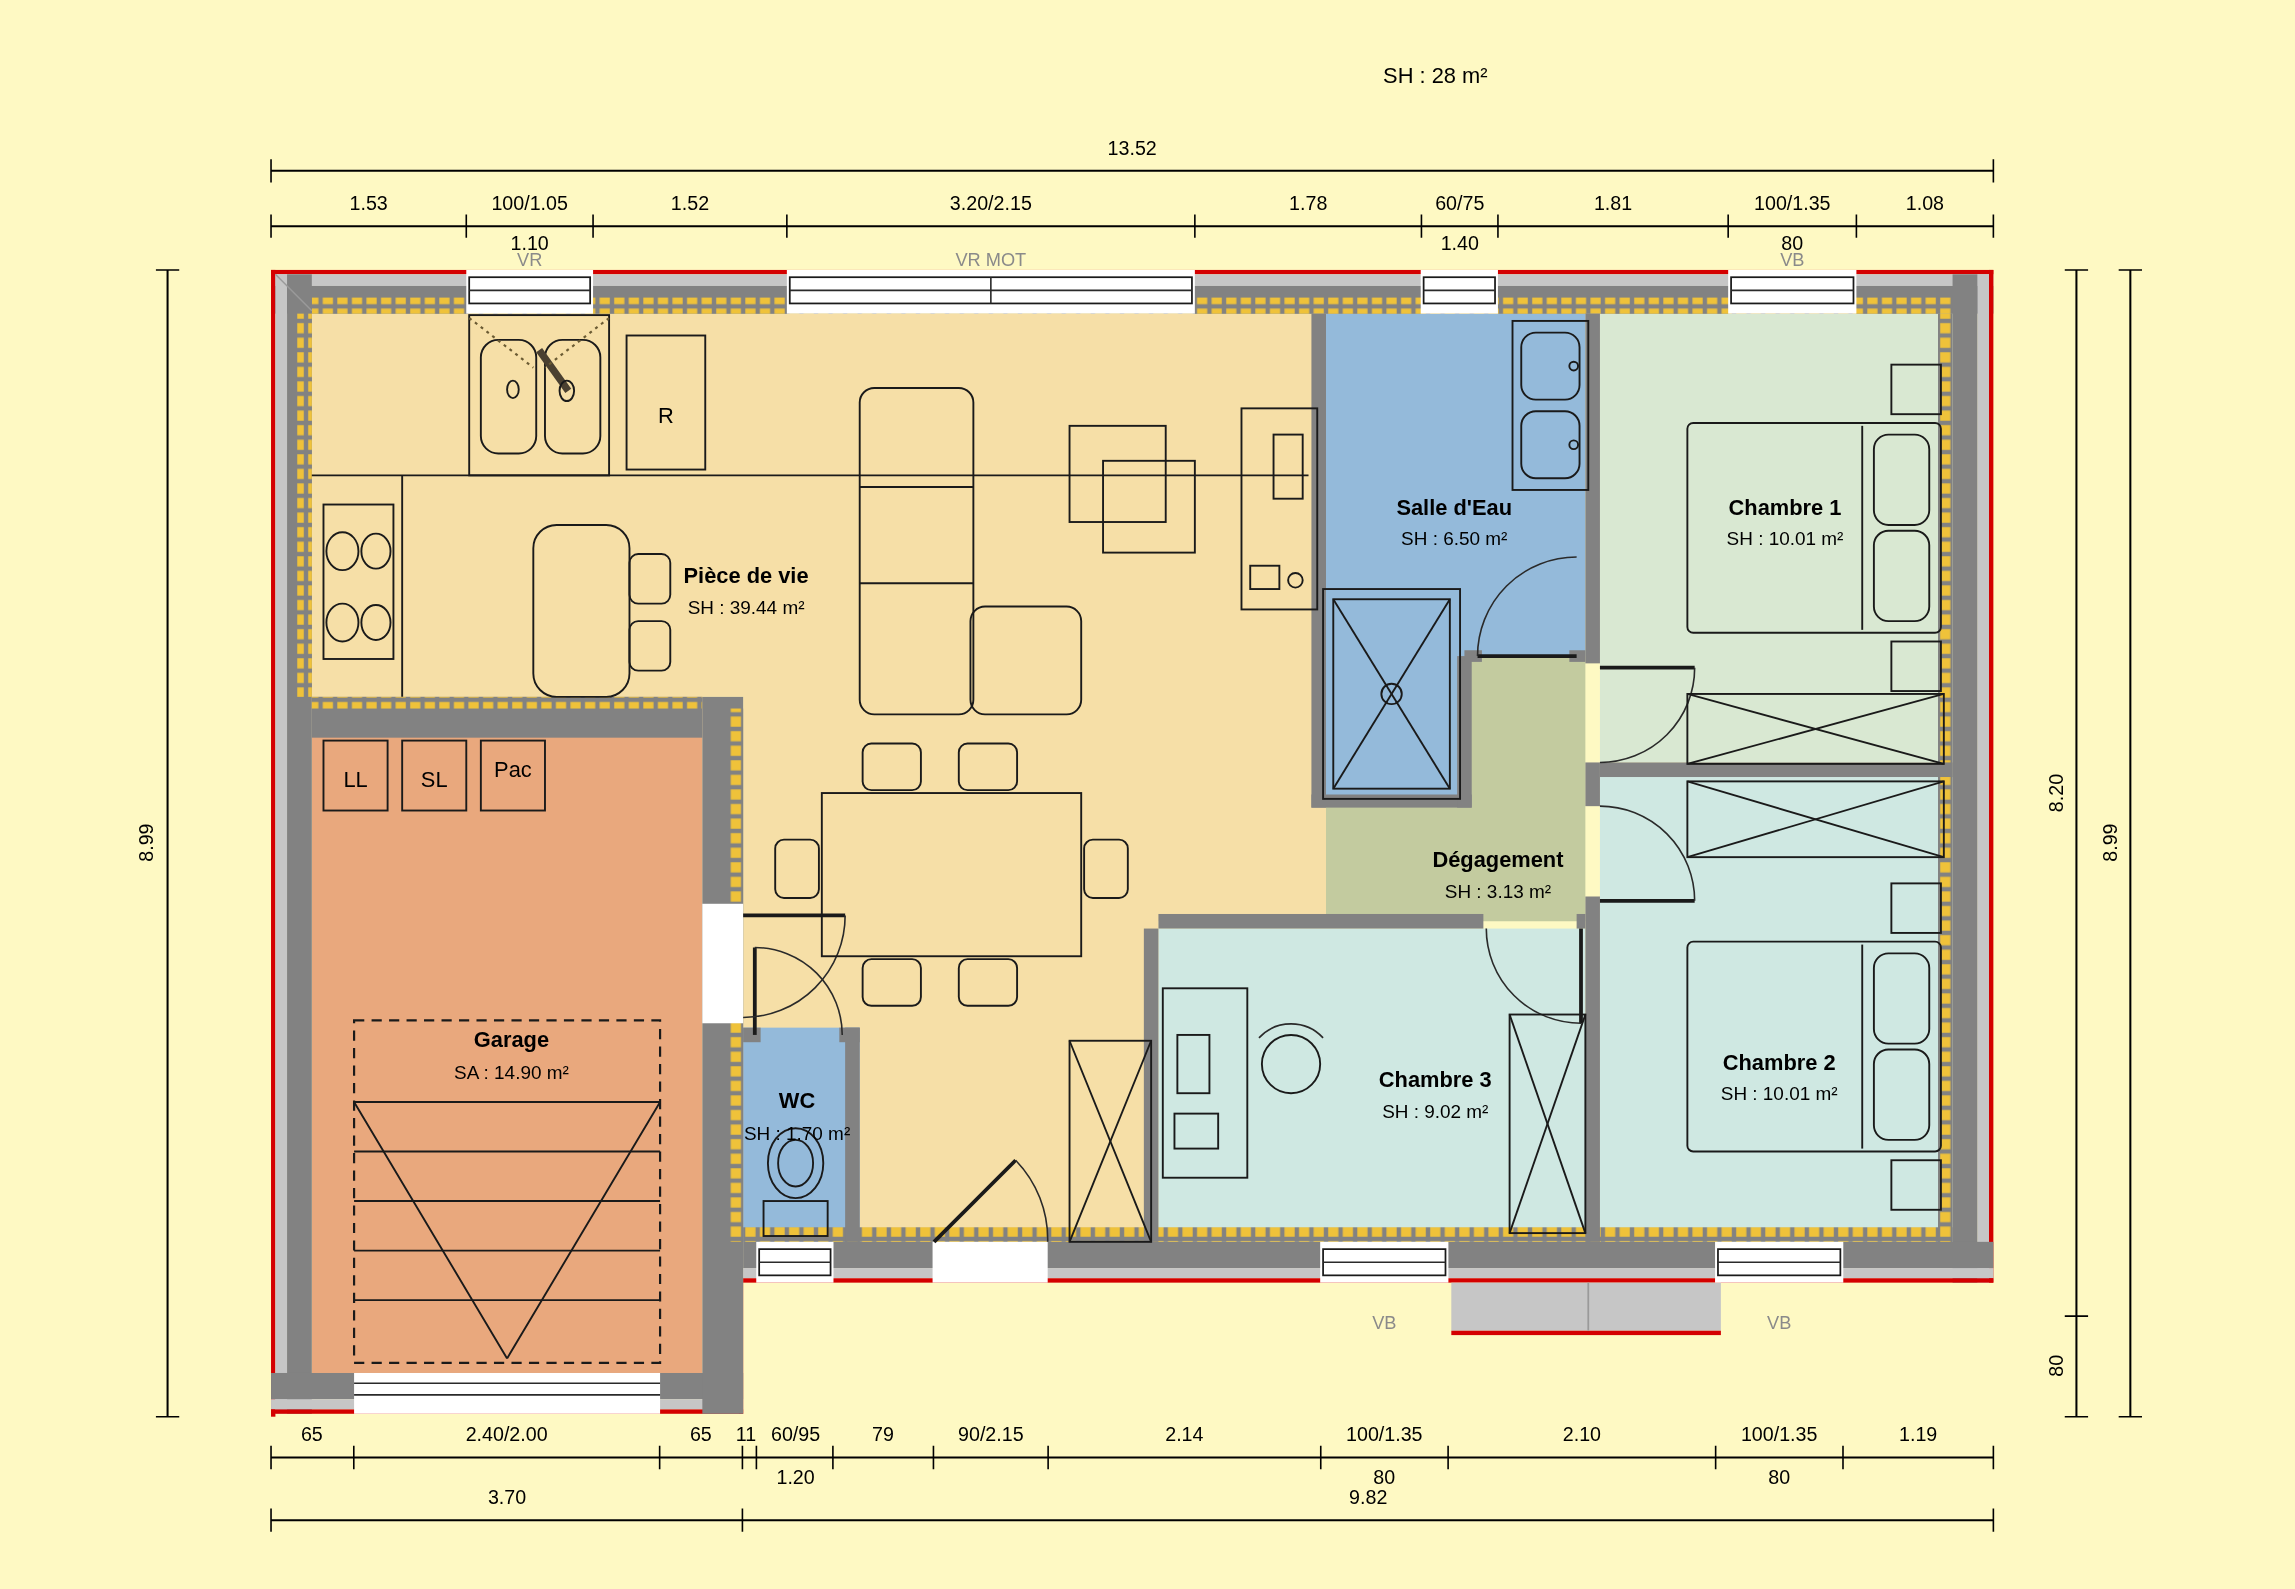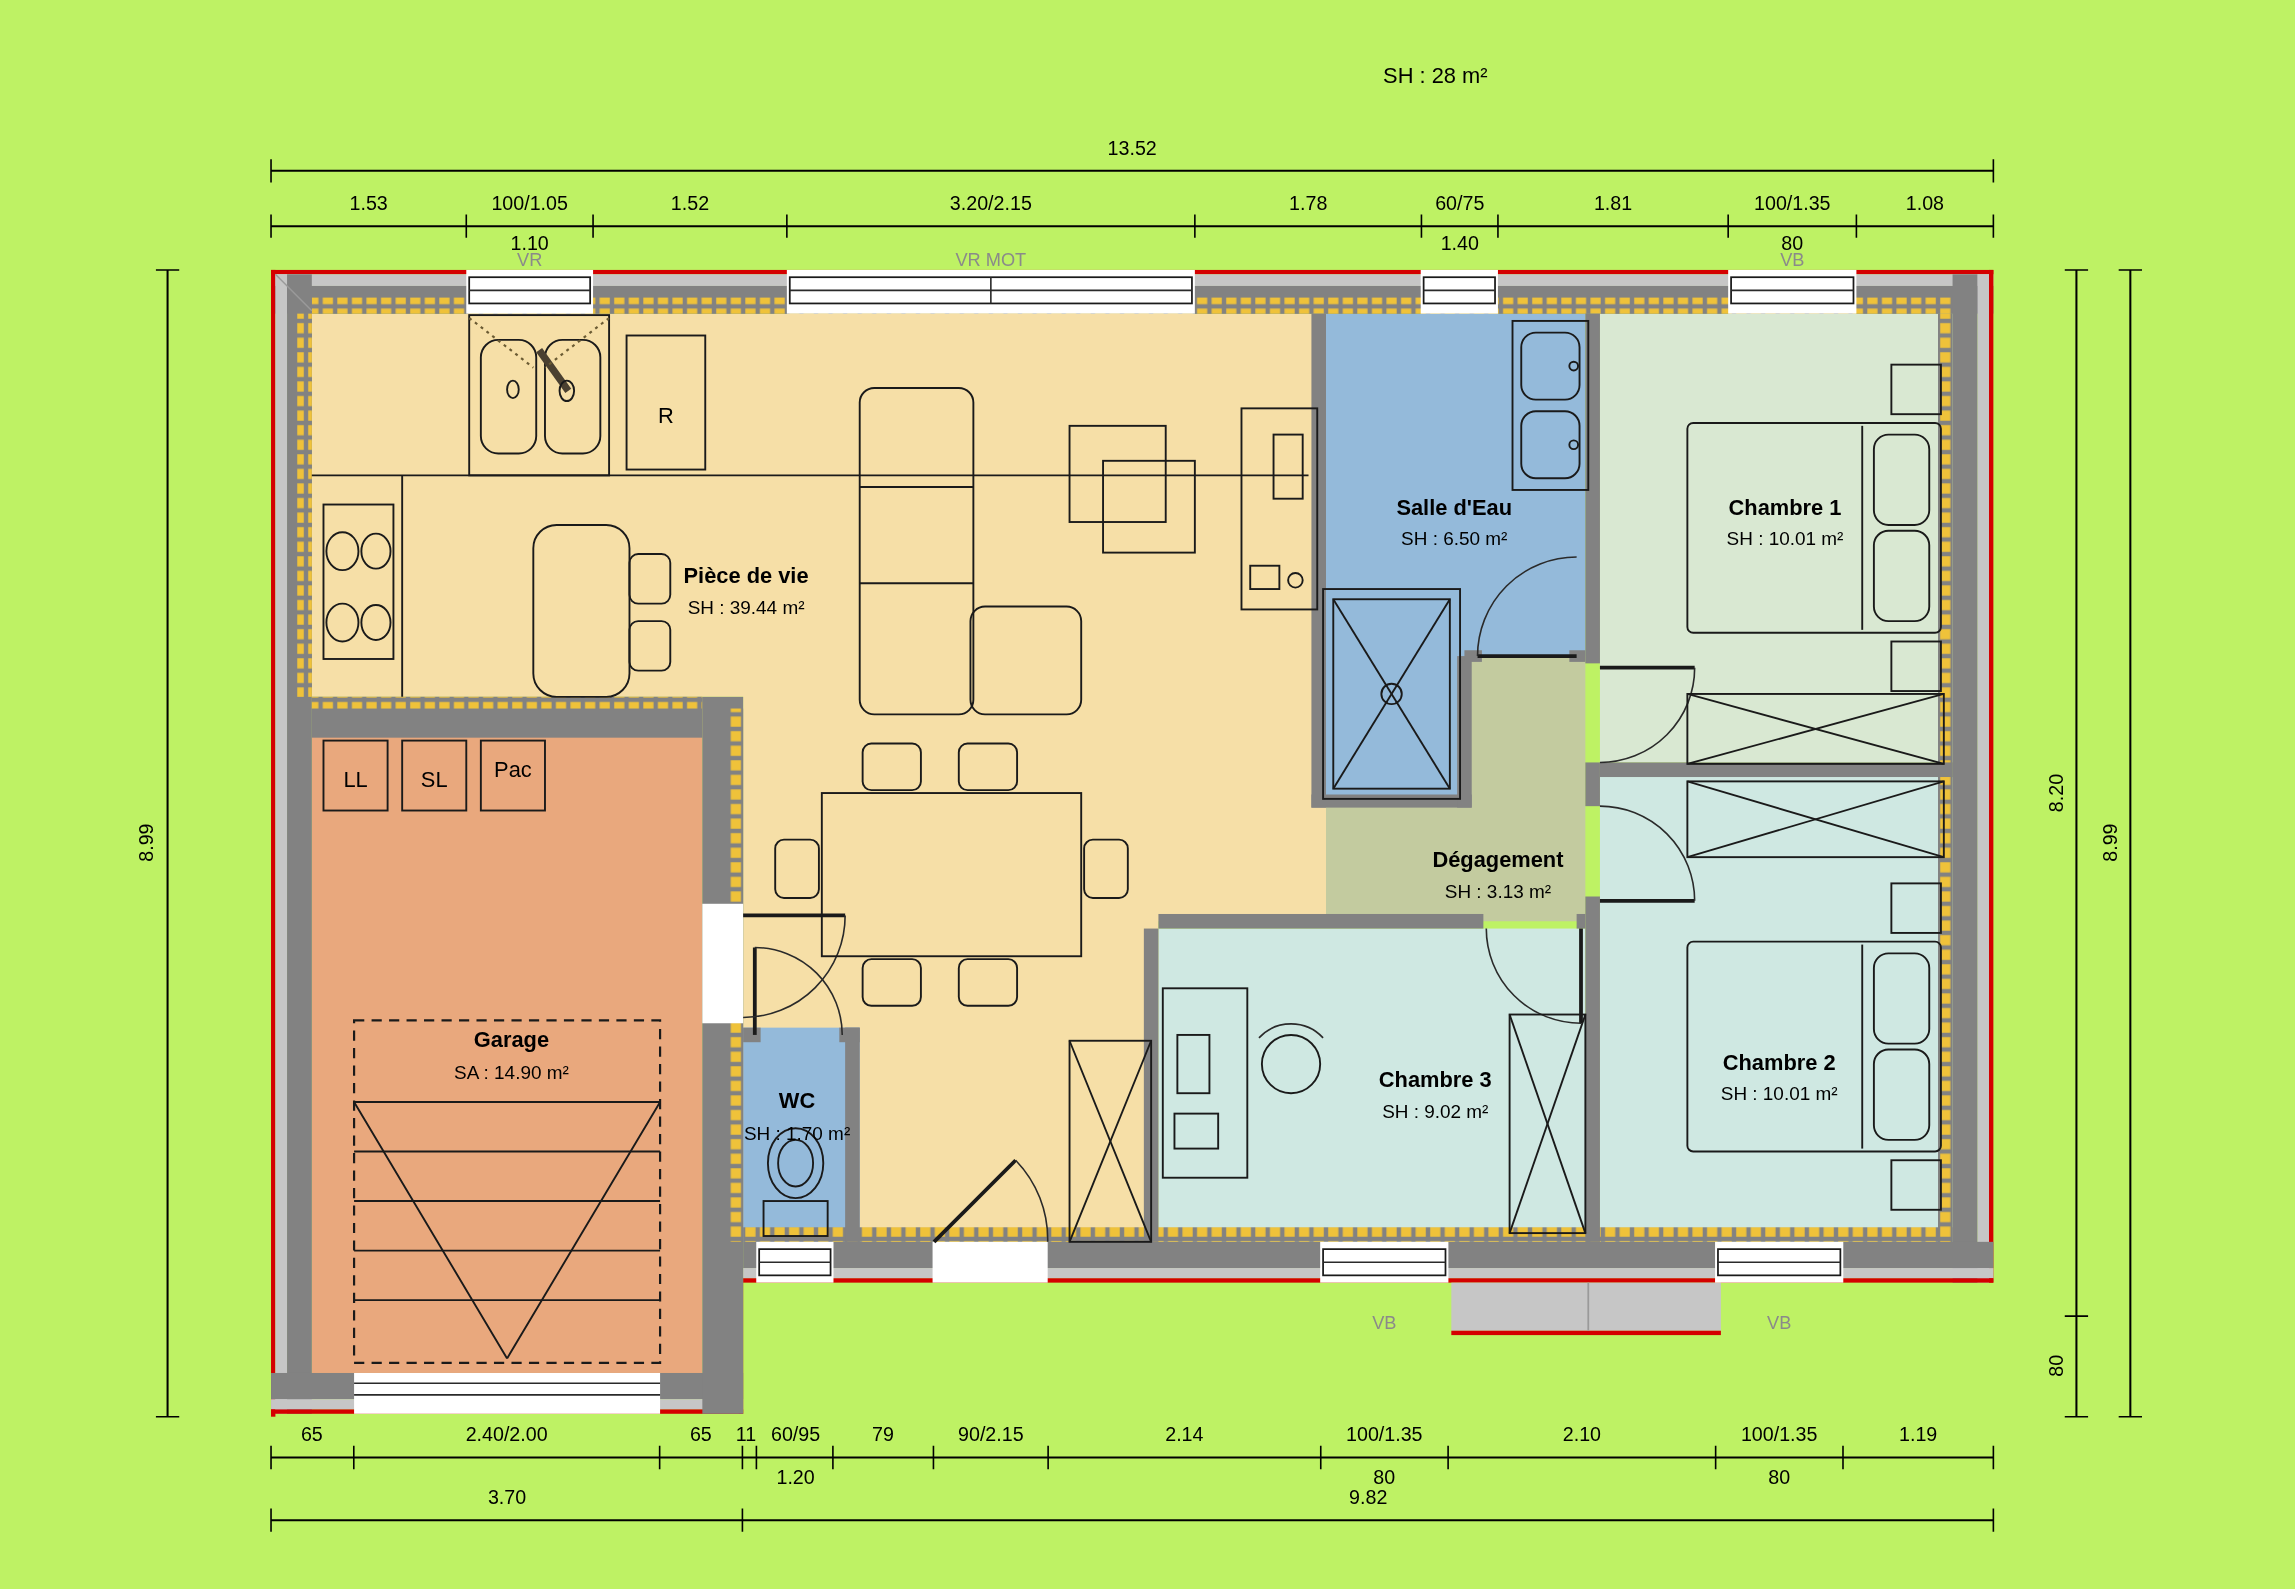--- a/index.html
+++ b/index.html
@@ -1,16 +1,16 @@
 <!DOCTYPE html>
 <html style="font-size:7.8px"><head>
 <meta charset="utf-8">
 <style>
   html,body{margin:0;padding:0;background:#ffffff;}
-  .page{width:2295px;height:1589px;background:#bef264;}
+  .page{width:2295px;height:1589px;background:#fef9c3;}
   svg{display:block;width:2295px;height:1589px;}
   text{font-family:"Liberation Sans", sans-serif;fill:#000;}
   .dim{font-size:13.5px;text-anchor:middle;}
   .dimtotal{font-size:13.5px;text-anchor:middle;}
   .tag{font-size:12.5px;text-anchor:middle;fill:#8a8a8a;}
   .rm{font-size:15px;font-weight:bold;text-anchor:middle;}
   .ar{font-size:13px;text-anchor:middle;}
   .eq{font-size:15px;text-anchor:middle;}
   .title{font-size:15px;text-anchor:middle;}
   .wall{fill:#828282;}

